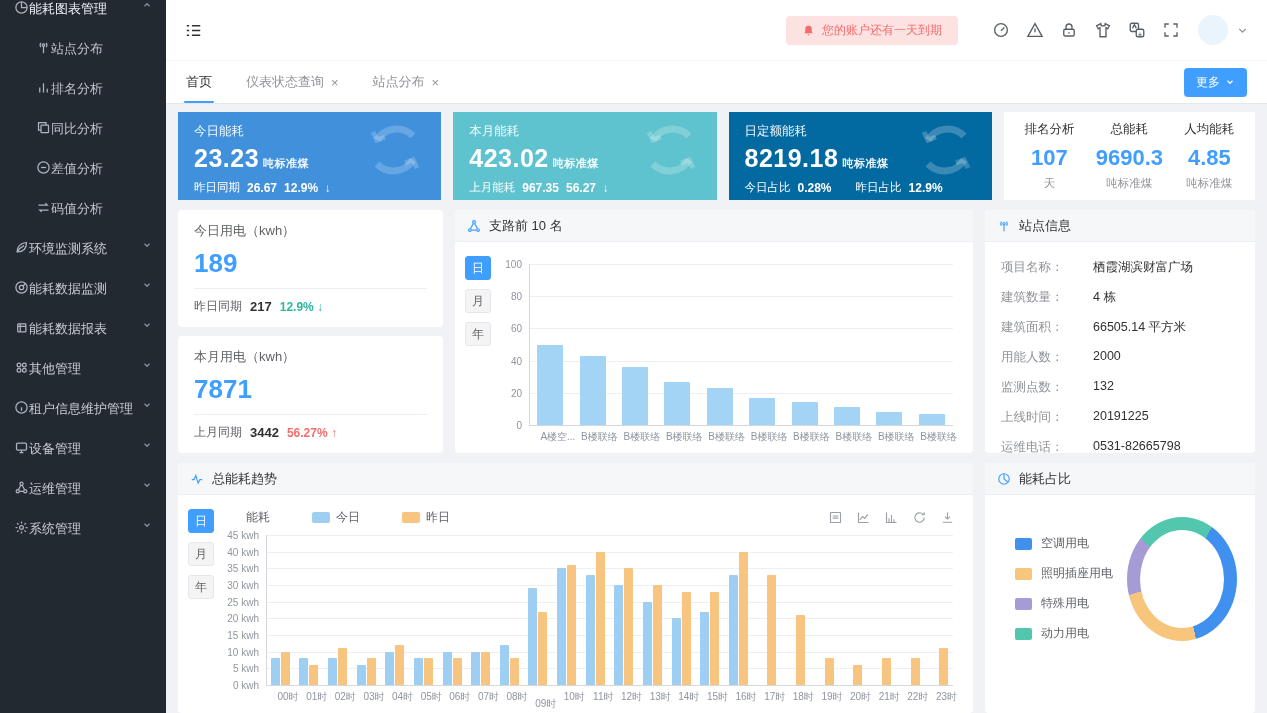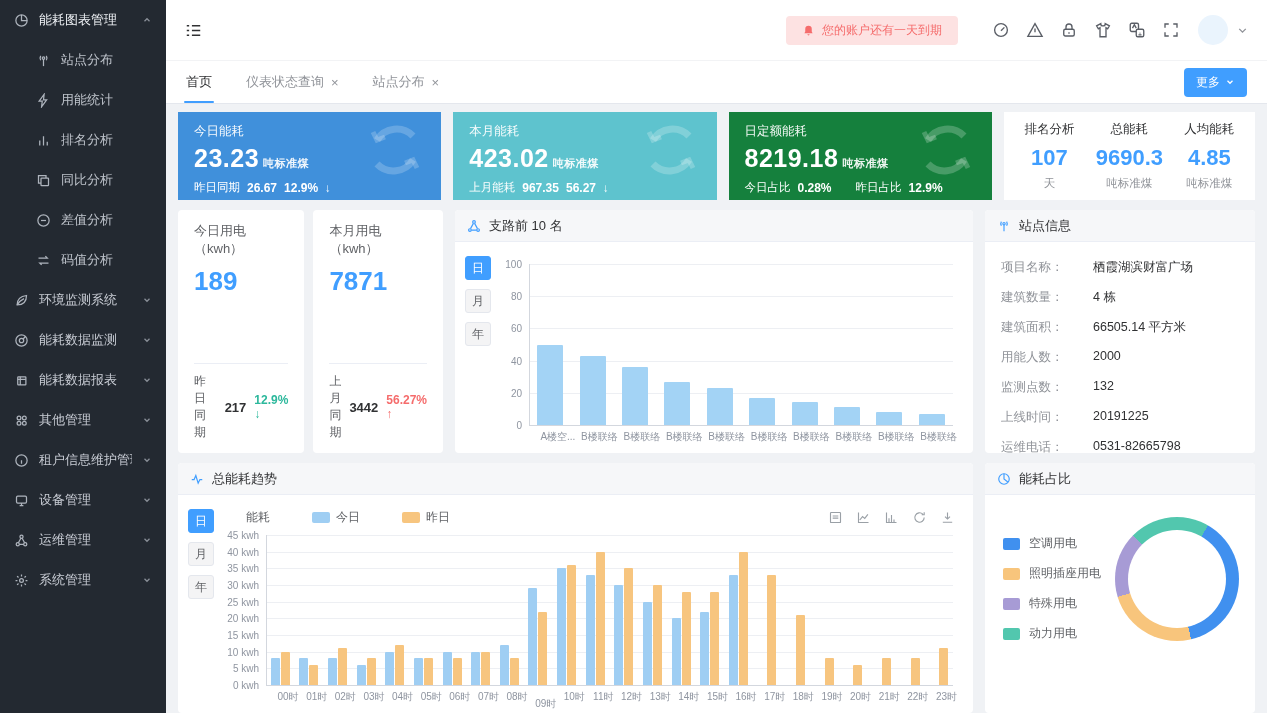--- a/index.html
+++ b/index.html
@@ -1,21 +1,21 @@
 <!DOCTYPE html>
 <html><head>
 <meta charset="utf-8">
 <style>
 *{box-sizing:border-box;margin:0;padding:0}
 body{width:1267px;height:713px;overflow:hidden;display:flex;font-family:"Liberation Sans","DejaVu Sans",sans-serif;background:#f0f2f5;color:#303133;font-size:13px}
 svg{display:block}
 
 .sidebar{width:166px;min-width:166px;background:#232931;color:#c8ccd4;display:flex;flex-direction:column;overflow:hidden}
 .logo{height:64px;display:flex;align-items:center;gap:8px;padding:0 12px;color:#fff;font-weight:bold;font-size:12.5px;white-space:nowrap}
-.mi{height:40px;display:flex;align-items:center;gap:10px;padding:0 14px;font-size:13px;cursor:pointer;white-space:nowrap}
+.mi{height:40px;display:flex;padding:0 14px;font-size:13px;cursor:pointer;white-space:nowrap}
 .mi .ic{width:15px;height:15px;flex:none;color:#aeb4bd}
 .mi>span{flex:1;overflow:hidden}
 .mi .chev{width:10px;height:10px;color:#8a9099;flex:none}
 .mi.sub{padding-left:36px;color:#bfc4cc}
 .mi.first{color:#eef1f5}
 
 main{flex:1;display:flex;flex-direction:column;min-width:0}
 .topnav{height:60px;background:#fff;display:flex;align-items:center;padding:0 18px}
 .hamb{width:19px;height:19px;color:#303133;cursor:pointer}
 .tn-spacer{flex:1}
@@ -34,29 +34,29 @@
 
 .content{flex:1;padding:8px 12px 0;display:flex;flex-direction:column;gap:10px;overflow:hidden}
 .cards{display:flex;gap:12px}
 .card{flex:1;height:88px;border-radius:0;color:#fff;padding:11px 16px;position:relative;overflow:hidden}
 .card .t{font-size:12.5px;opacity:.95}
 .card .v{font-size:25px;font-weight:bold;margin-top:4px;letter-spacing:.5px}
 .card .u{font-size:11px;font-weight:bold;opacity:.92;margin-left:4px}
 .card .b{font-size:11.5px;margin-top:7px;display:flex;gap:7px;align-items:center}
 .card .b b{font-size:12px}
 .card .wm{position:absolute;right:14px;top:6px;opacity:1}
-.card.c1{background:#4090db}.card.c2{background:#5ec3ce}.card.c3{background:#15803d}
+.card.c1{background:#4090db}.card.c2{background:#5ec3ce}.card.c3{background:#0369a1}
 .card.white{background:#fff;display:flex;align-items:center;justify-content:space-around;color:#303133;padding:10px}
 .scol{text-align:center}
 .scol .l{font-size:12.5px;color:#303133}
 .scol .n{font-size:22px;font-weight:bold;color:#409eff;margin:7px 0 5px}
 .scol .su{font-size:11.5px;color:#909399}
 
 .row2{display:flex;gap:12px;height:243px}
-.ecol{width:265px;min-width:265px;display:flex;flex-direction:row;gap:9px}
+.ecol{width:265px;min-width:265px;display:flex;flex-direction:column;gap:9px}
 .epanel{background:#fff;border-radius:4px;flex:1;padding:12px 16px;display:flex;flex-direction:column}
 .epanel .et{font-size:13px;color:#606266}
 .epanel .ev{font-size:26px;font-weight:bold;color:#409eff;margin-top:8px;flex:1}
 .epanel .eb{font-size:12px;color:#606266;display:flex;gap:8px;align-items:center;padding-top:9px;border-top:1px solid #ebeef5}
 .epanel .eb b{color:#303133;font-size:13px}
 .pct-down{color:#2db89c;font-weight:bold}
 .pct-up{color:#f56c6c;font-weight:bold}
 .panel{background:#fff;border-radius:4px;display:flex;flex-direction:column;min-width:0}
 .phead{height:32px;min-height:32px;background:#f6f7f9;border-bottom:1px solid #ebeef5;display:flex;align-items:center;gap:8px;padding:0 12px;font-size:13px;color:#303133;border-radius:4px 4px 0 0}
 .phead .pic{width:14px;height:14px;color:#409eff}
@@ -79,21 +79,21 @@
 .sv{color:#303133}
 
 .row3{display:flex;gap:12px;height:252px}
 .tr-right{flex:1;display:flex;flex-direction:column;min-width:0}
 .tr-top{display:flex;align-items:center;font-size:12px;color:#606266;height:24px;padding-left:26px}
 .leg{display:flex;align-items:center;gap:6px;margin-left:42px;cursor:pointer}
 .legsq{width:18px;height:11px;border-radius:2px}
 .toolbox{margin-left:auto;display:flex;gap:13px;color:#9aa0a6;padding-right:8px}
 .tbi{width:15px;height:15px;cursor:pointer}
 
-.pie-body{display:flex;align-items:flex-start;padding:16px 6px}
+.pie-body{display:flex;align-items:flex-start;padding:16px 18px}
 .plegend{display:flex;flex-direction:column;gap:13px;margin-top:24px;margin-left:12px}
 .pli{display:flex;align-items:center;gap:9px;font-size:12px;color:#606266;cursor:pointer;white-space:nowrap}
 .plsq{width:17px;height:12px;border-radius:2px}
 .donut{width:124px;height:124px;border-radius:50%;position:relative;margin-left:14px;margin-top:6px}
 .donut::after{content:"";position:absolute;inset:13px;background:#fff;border-radius:50%}
 </style>
 </head>
 <body>
 
 <aside class="sidebar">
@@ -108,26 +108,20 @@
           <path d="M6 15l6-6 6 6"></path>
         </svg>
     </div>
     <div class="mi sub">
       <svg class="ic" viewBox="0 0 24 24" fill="none" stroke="currentColor" stroke-width="2">
           <path d="M12 10v11"></path>
           <circle cx="12" cy="8" r="2"></circle>
           <path d="M7.5 4.5a7 7 0 0 0 0 7M16.5 4.5a7 7 0 0 1 0 7"></path>
         </svg>
       <span>站点分布</span>
-    </div>
-    <div class="mi sub">
-      <svg class="ic" viewBox="0 0 24 24" fill="none" stroke="currentColor" stroke-width="2">
-          <path d="M13 2 5 13h5l-1 9 8-11h-5z"></path>
-        </svg>
-      <span>用能统计</span>
     </div>
     <div class="mi sub">
       <svg class="ic" viewBox="0 0 24 24" fill="none" stroke="currentColor" stroke-width="2">
           <path d="M6 20v-8M12 20V5M18 20v-6"></path>
         </svg>
       <span>排名分析</span>
     </div>
     <div class="mi sub">
       <svg class="ic" viewBox="0 0 24 24" fill="none" stroke="currentColor" stroke-width="2">
           <rect x="8" y="8" width="12" height="12" rx="1"></rect>

